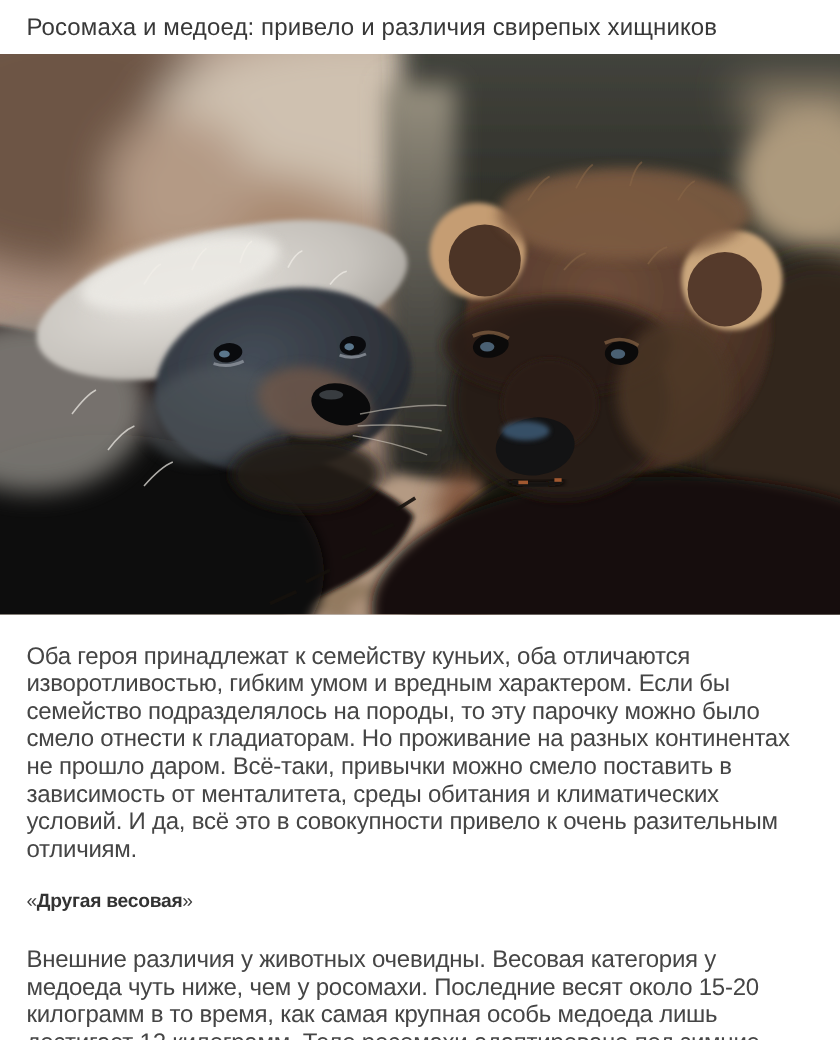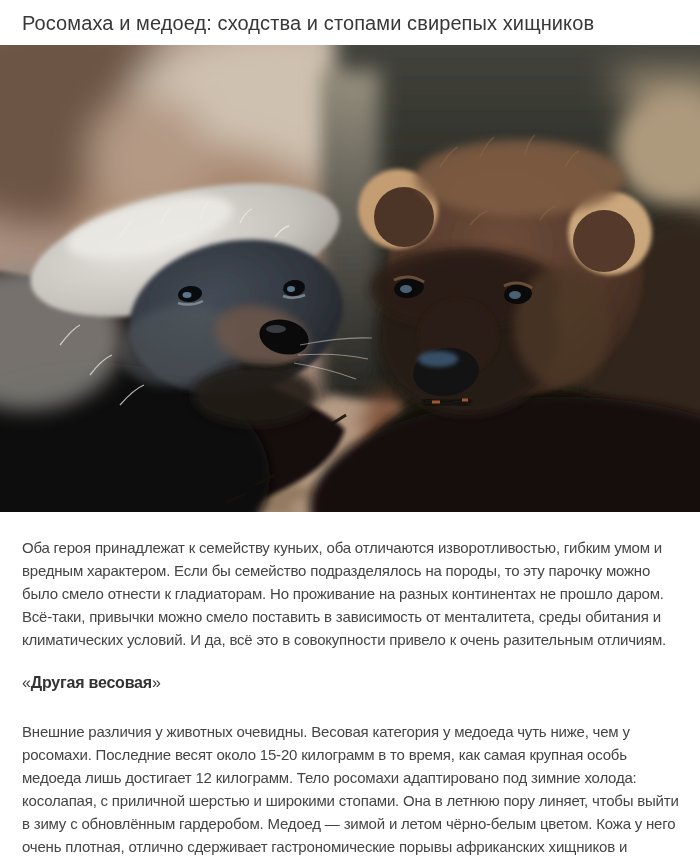--- a/index.html
+++ b/index.html
@@ -26,21 +26,21 @@
     line-height: 0;
     background: #6a5a4c;
   }
   .hero svg { display: block; }
   .content {
     padding: 0 20px 0 22px;
     color: #454545;
   }
   .para {
     margin: 0;
-    font-size: 15px;
+    font-size: 20px;
     line-height: 23px;
     letter-spacing: -0.2px;
     font-weight: 400;
   }
   .para.intro { margin-top: 24px; }
   .para.weight { margin-top: 26px; }
   .section-heading {
     margin: 21px 0 0 0;
     font-size: 16px;
     line-height: 22px;
@@ -48,21 +48,21 @@
     color: #3d3d3d;
     letter-spacing: -0.2px;
   }
   .section-heading .hd-bold { font-weight: 700; color: #333333; }
 </style>
 </head>
 <body>
 
 <div class="article">
 
-  <h1 class="page-title">Росомаха и медоед: сходства и стопами свирепых хищников</h1>
+  <h1 class="page-title">Росомаха и медоед: привело и различия свирепых хищников</h1>
 
   <div class="hero" role="img" aria-label="Медоед (слева) и росомаха (справа) крупным планом">
     <svg viewBox="0 0 700 467" width="700" height="467" preserveAspectRatio="none" aria-hidden="true">
       <defs>
         <filter id="b18" x="-60%" y="-60%" width="220%" height="220%">
             <feGaussianBlur stdDeviation="18"></feGaussianBlur>
           </filter>
         <filter id="b10" x="-60%" y="-60%" width="220%" height="220%">
             <feGaussianBlur stdDeviation="10"></feGaussianBlur>
           </filter>

